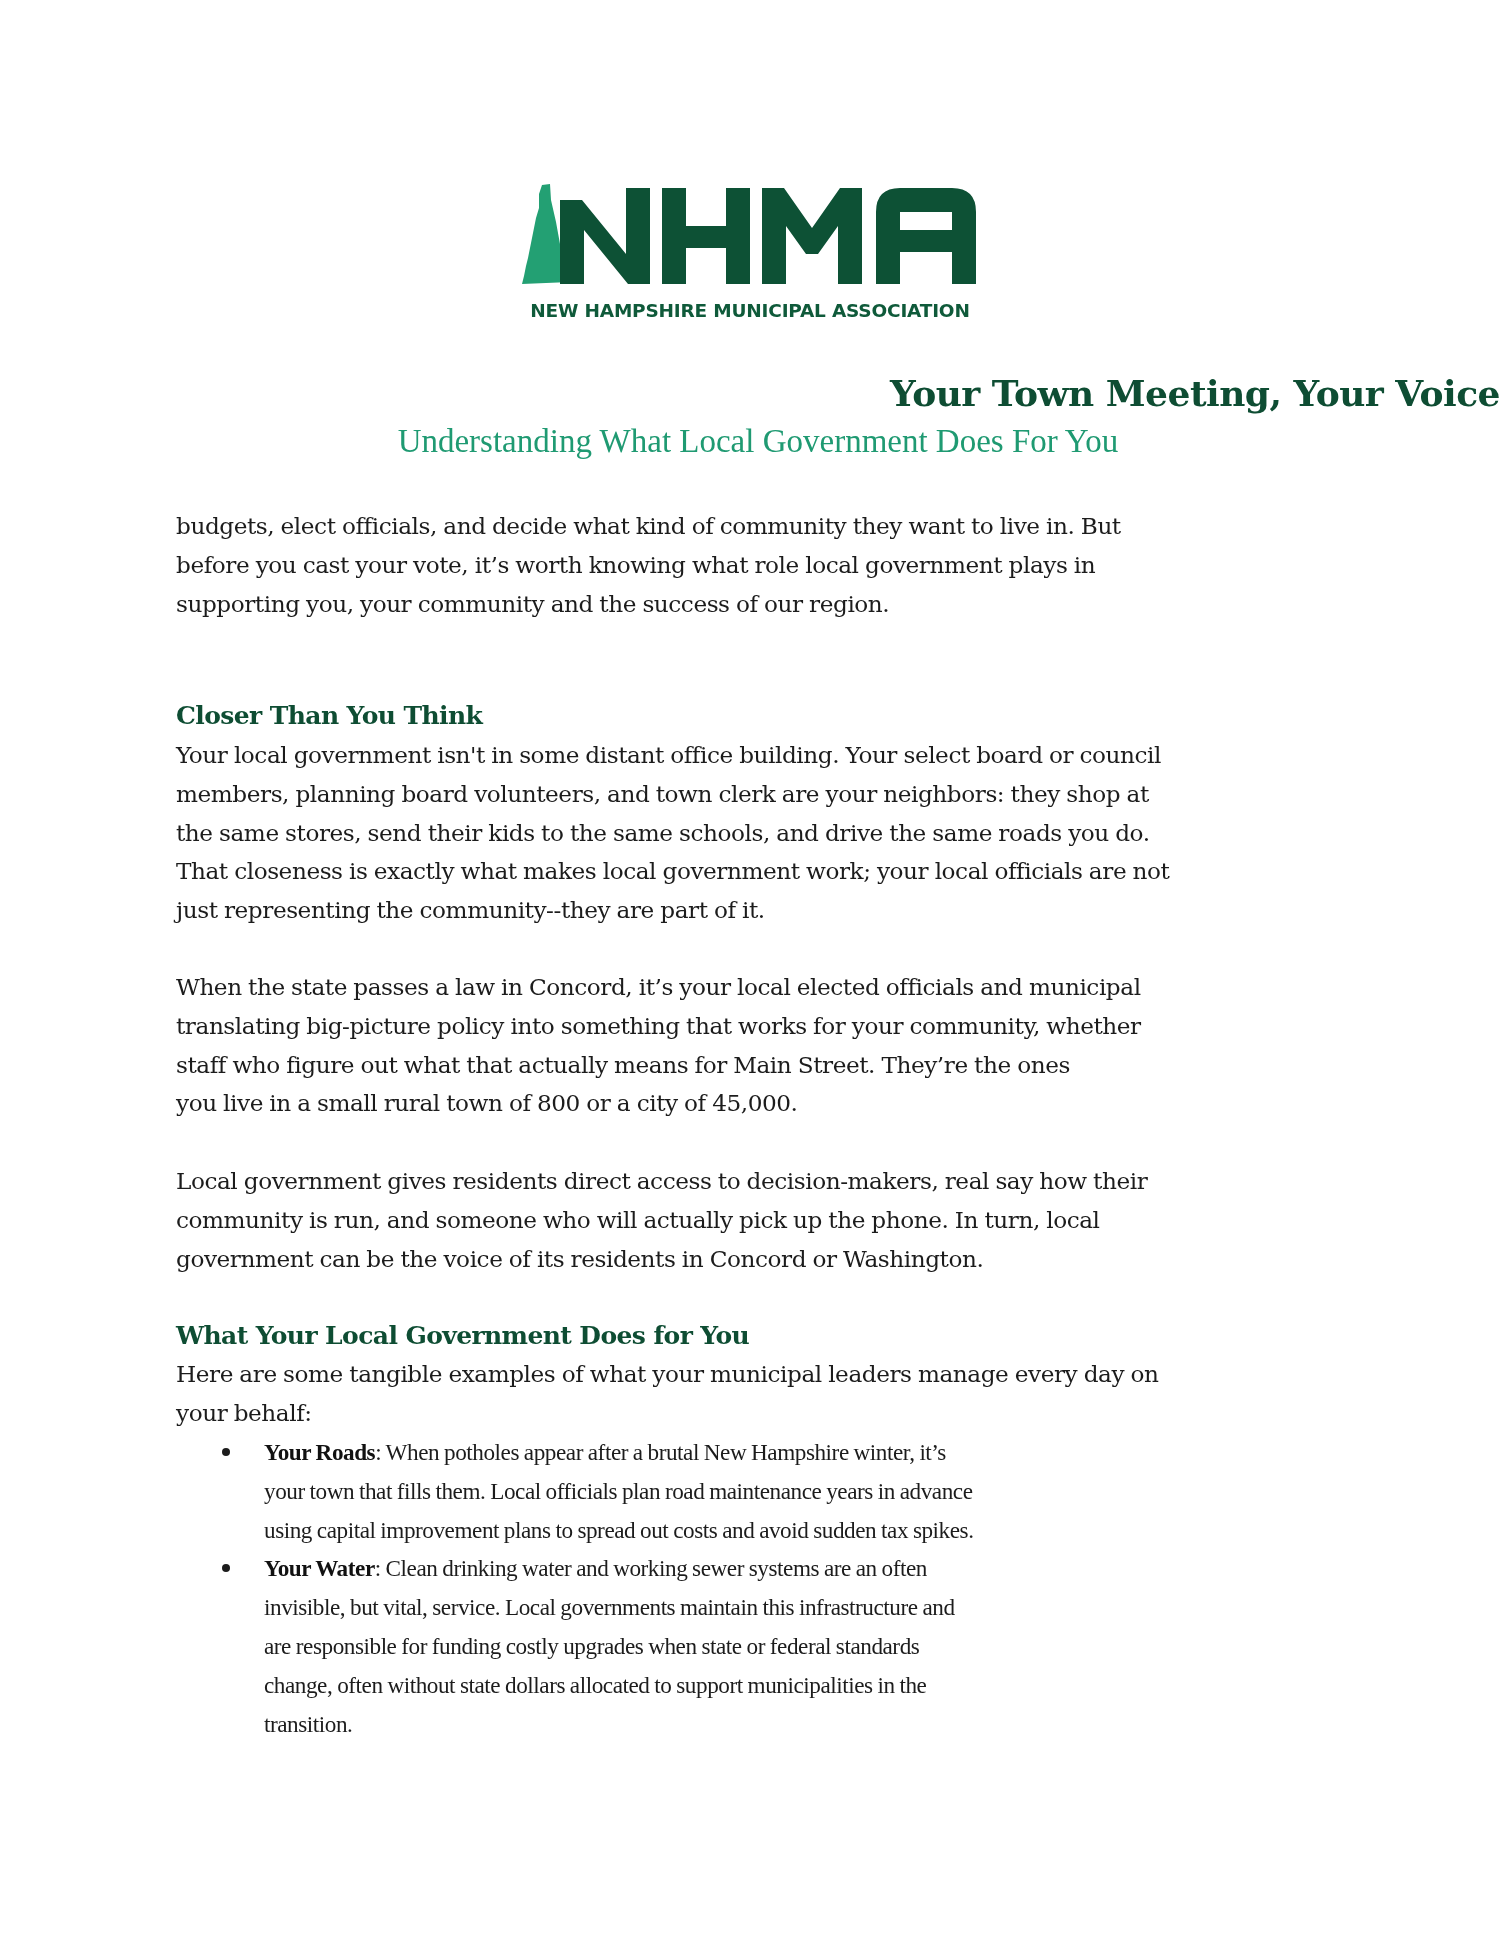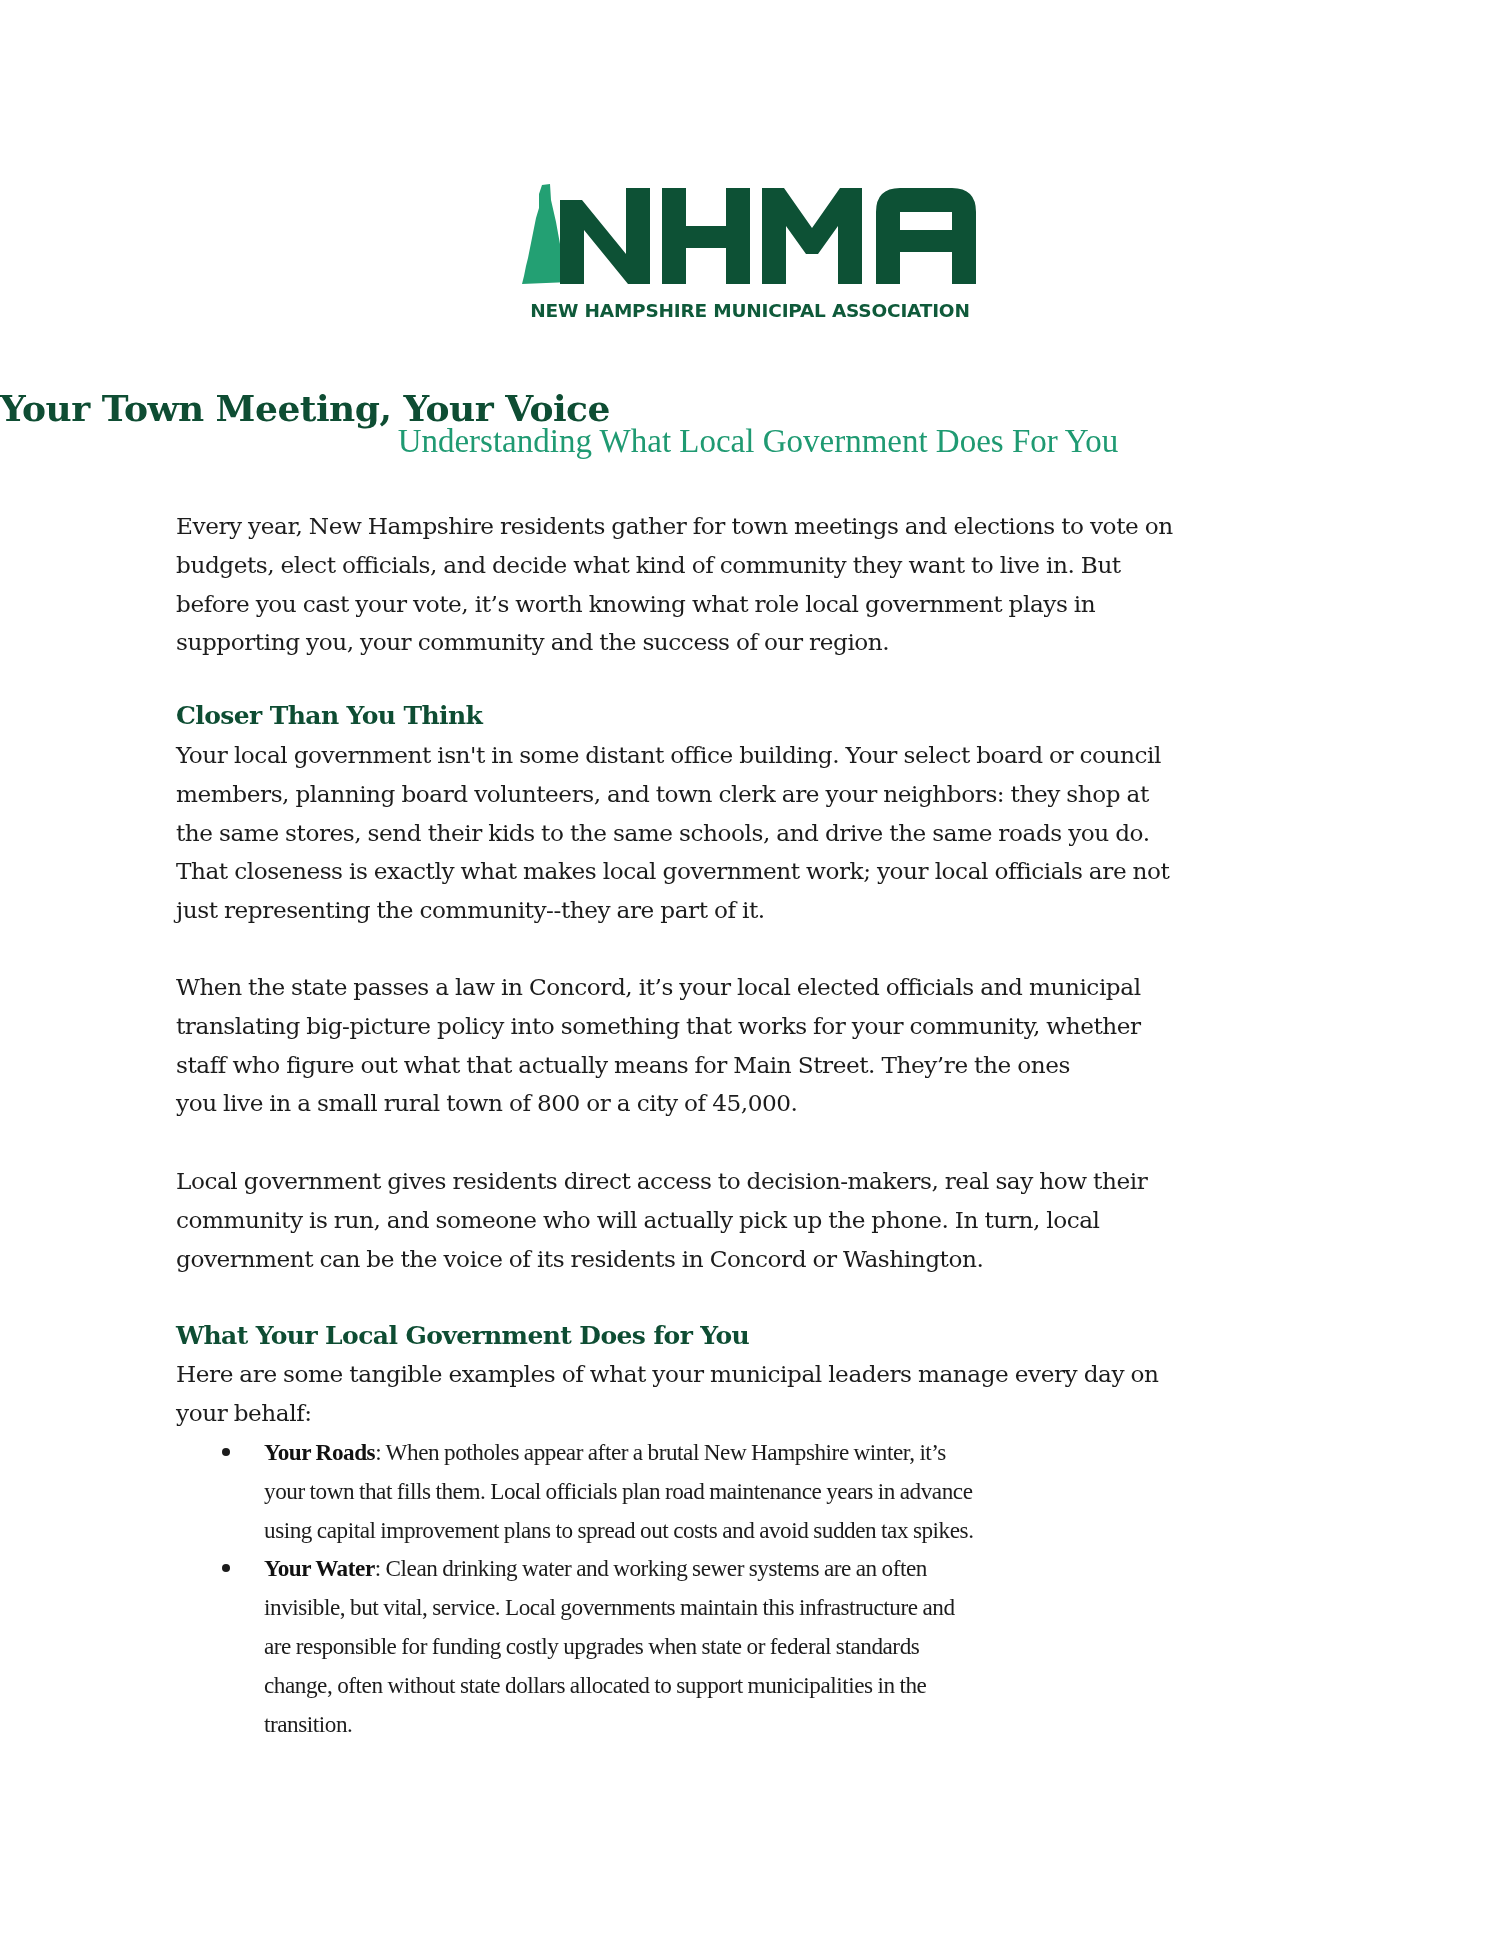--- a/index.html
+++ b/index.html
@@ -10,23 +10,23 @@
   .logo { position: absolute; left: 520px; top: 182px; width: 460px; height: 150px; }
   .logo svg { position: absolute; left: 0; top: 0; }
   .logo-sub {
     position: absolute; left: 0; top: 118px; width: 460px; text-align: center;
     font-family: "DejaVu Sans", sans-serif; font-weight: bold; font-size: 18.5px;
     color: #0f5a3a; letter-spacing: -0.2px; white-space: nowrap;
   }
 
   
   .title {
-    position: absolute; left: 0; top: 372px; width: 1500px; text-align: left;
+    position: absolute; left: 0; top: 372px; width: 1500px; text-align: right;
     font-family: "DejaVu Serif", serif; font-weight: bold; font-size: 36px;
-    color: #0e4d33; letter-spacing: -0.5px; margin-top: 15px;
+    color: #0e4d33; letter-spacing: -0.5px;
   }
   .subtitle {
     position: absolute; left: 0; top: 423px; width: 1500px; text-align: center;
     font-family: "Liberation Serif", serif; font-size: 33px;
     color: #1f9a72; 
     padding-left: 8px;
   }
 
   
   .body-text {
@@ -71,21 +71,20 @@
 
       <path d="M356 30 Q356 6 380 6 L432 6 Q456 6 456 30 L456 102 L432 102 L432 70 L380 70 L380 102 L356 102 Z M380 30 L380 48 L432 48 L432 30 Z" fill="#0d5135" fill-rule="evenodd"></path>
     </svg>
     <div class="logo-sub">NEW HAMPSHIRE MUNICIPAL ASSOCIATION</div>
   </div>
 
   <div class="title">Your Town Meeting, Your Voice</div>
   <div class="subtitle">Understanding What Local Government Does For You</div>
 
   <div class="body-text" style="top:507px;">
-    <span class="line">Every year, New Hampshire residents gather for town meetings and elections to vote on</span>
     <span class="line">budgets, elect officials, and decide what kind of community they want to live in. But</span>
     <span class="line">before you cast your vote, it’s worth knowing what role local government plays in</span>
     <span class="line">supporting you, your community and the success of our region.</span>
   </div>
 
   <div class="h2" style="top:701px;">Closer Than You Think</div>
 
   <div class="body-text" style="top:736px;">
     <span class="line">Your local government isn't in some distant office building. Your select board or council</span>
     <span class="line">members, planning board volunteers, and town clerk are your neighbors: they shop at</span>

